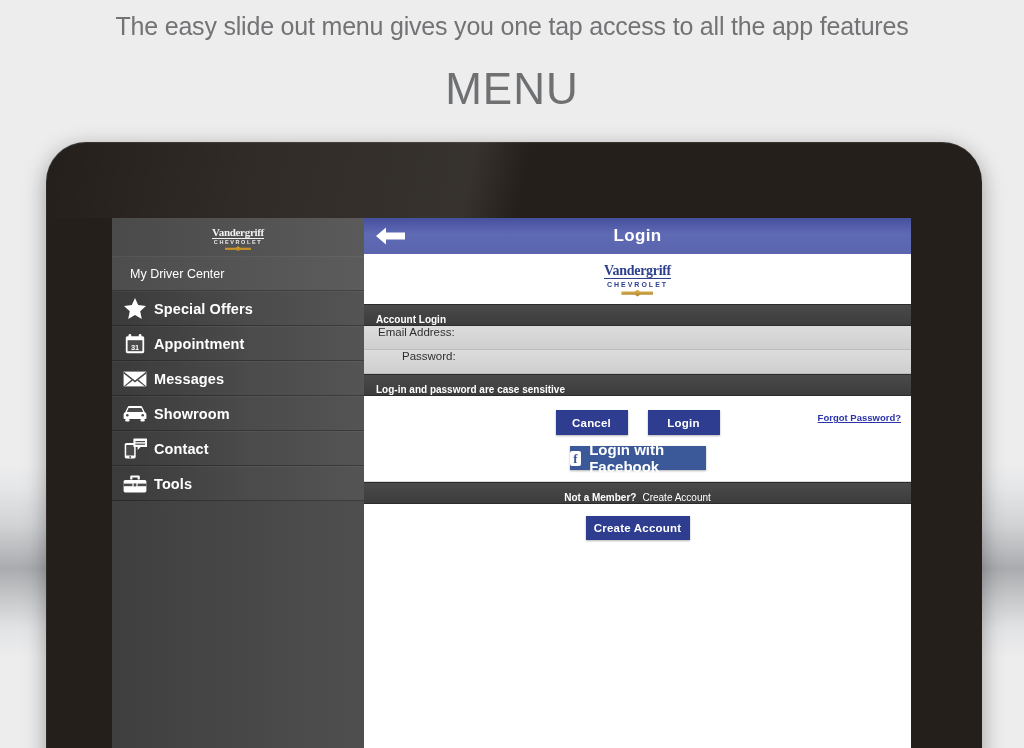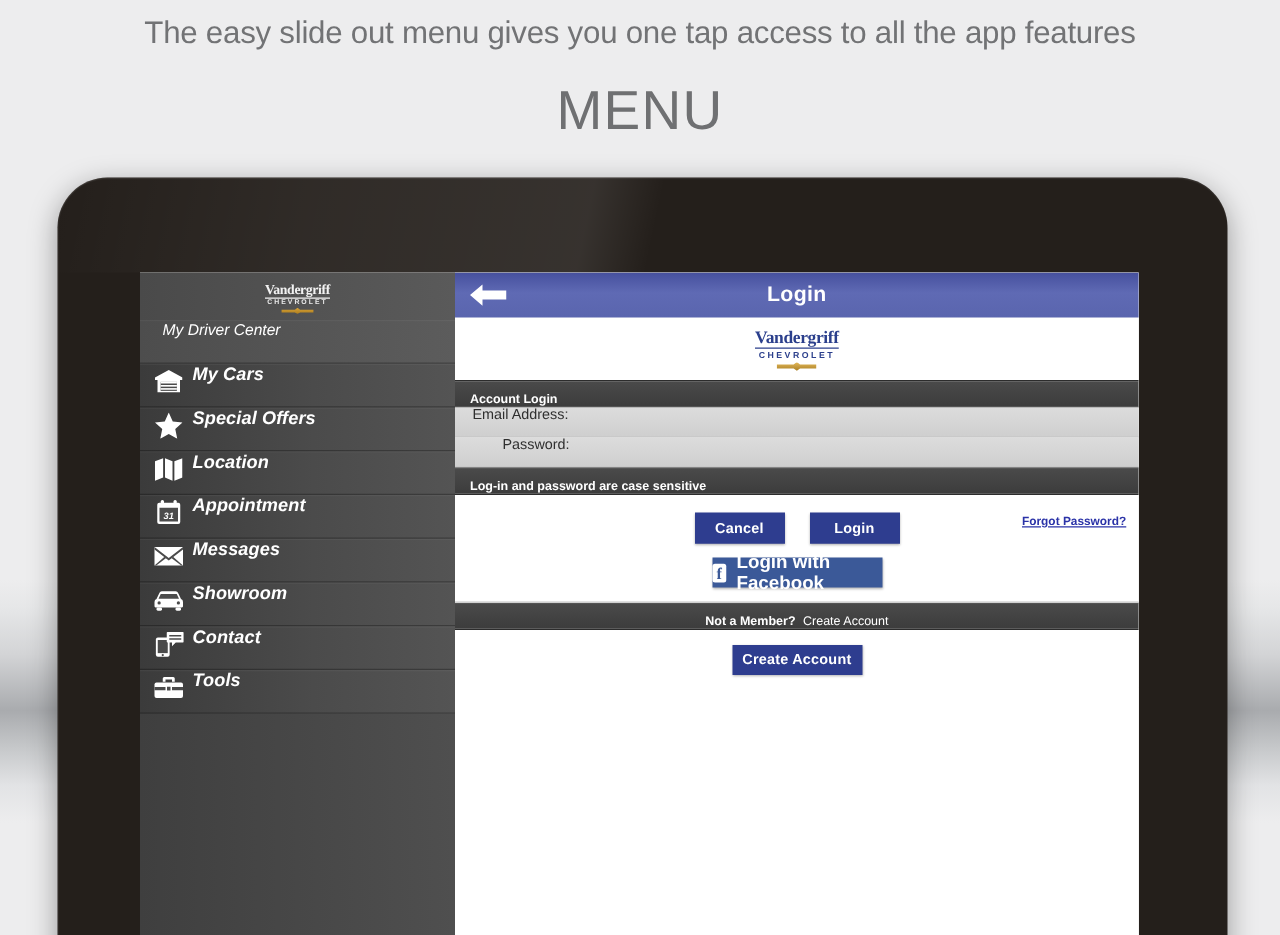--- a/index.html
+++ b/index.html
@@ -83,25 +83,24 @@
     font-size:5.5px; font-weight:700; color:#e8e8e8; letter-spacing:1.6px;
     margin-top:1px;
   }
   .sb-logo .bow {
     margin:1px auto 0; width:26px; height:5px;
     background:linear-gradient(to bottom,#d8a43a,#b07f1e);
     clip-path: polygon(0% 30%, 42% 30%, 50% 0%, 58% 30%, 100% 30%, 100% 75%, 58% 75%, 50% 100%, 42% 75%, 0% 75%);
   }
 
   .sb-item {
-    height:35px; display:flex; align-items:flex-start; padding-left:4px;
+    height:35px; display:flex; align-items:center; padding-left:4px;
     border-bottom:1px solid rgba(0,0,0,0.28);
     border-top:1px solid rgba(255,255,255,0.045);
     color:#fff;
-    font-style:italic;
   }
   .sb-item.header-row {
     padding-left:18px; font-size:12.5px; font-weight:400;
     background:linear-gradient(to right,#4d4d4d,#5c5c5c);
   }
   .sb-item.selected {
     background:linear-gradient(to right,#585858,#666);
   }
   .sb-ico {
     width:38px; height:26px; display:flex; align-items:center; justify-content:center;
@@ -220,52 +219,30 @@
           <div class="nm">Vandergriff</div>
           <div class="ch">CHEVROLET</div>
           <div class="bow"></div>
         </div>
       </div>
 
       <div class="sb-item header-row">
         <span>My Driver Center</span>
       </div>
 
-      <div class="sb-item">
-        <span class="sb-ico">
-          <svg width="22" height="18" viewBox="0 0 22 18" fill="#fff">
-            <path d="M11 0 L22 6 L22 8 L20 8 L20 18 L2 18 L2 8 L0 8 L0 6 Z"></path>
-            <rect x="4.5" y="9.5" width="13" height="7.2" fill="#4b4b4b"></rect>
-            <rect x="4.5" y="9.5" width="13" height="1.3" fill="#fff"></rect>
-            <rect x="4.5" y="12" width="13" height="1.3" fill="#fff"></rect>
-            <rect x="4.5" y="14.5" width="13" height="1.3" fill="#fff"></rect>
-          </svg>
-        </span>
-        <span class="sb-label">My Cars</span>
-      </div>
 
       <div class="sb-item">
         <span class="sb-ico">
           <svg width="22" height="21" viewBox="0 0 22 21" fill="#fff">
             <path d="M11 0 L14.2 7.1 L22 8 L16.2 13.2 L17.8 21 L11 17.1 L4.2 21 L5.8 13.2 L0 8 L7.8 7.1 Z"></path>
           </svg>
         </span>
         <span class="sb-label">Special Offers</span>
       </div>
 
-      <div class="sb-item">
-        <span class="sb-ico">
-          <svg width="22" height="19" viewBox="0 0 22 19" fill="#fff">
-            <path d="M0 3 L6.5 0.5 L6.5 16 L0 18.5 Z"></path>
-            <path d="M8 0.5 L14 3 L14 18.5 L8 16 Z"></path>
-            <path d="M15.5 3 L22 0.5 L22 16 L15.5 18.5 Z"></path>
-          </svg>
-        </span>
-        <span class="sb-label">Location</span>
-      </div>
 
       <div class="sb-item">
         <span class="sb-ico">
           <svg width="20" height="20" viewBox="0 0 20 20">
             <rect x="0.8" y="2.2" width="18.4" height="17" rx="1.6" fill="#fff"></rect>
             <rect x="2.6" y="6.2" width="14.8" height="11" fill="#4b4b4b"></rect>
             <rect x="3.6" y="0" width="2.6" height="4.4" rx="1.2" fill="#fff"></rect>
             <rect x="13.8" y="0" width="2.6" height="4.4" rx="1.2" fill="#fff"></rect>
             <text x="10" y="15.6" font-family="Liberation Sans, sans-serif" font-size="7.4" font-weight="700" fill="#fff" text-anchor="middle">31</text>
           </svg>

